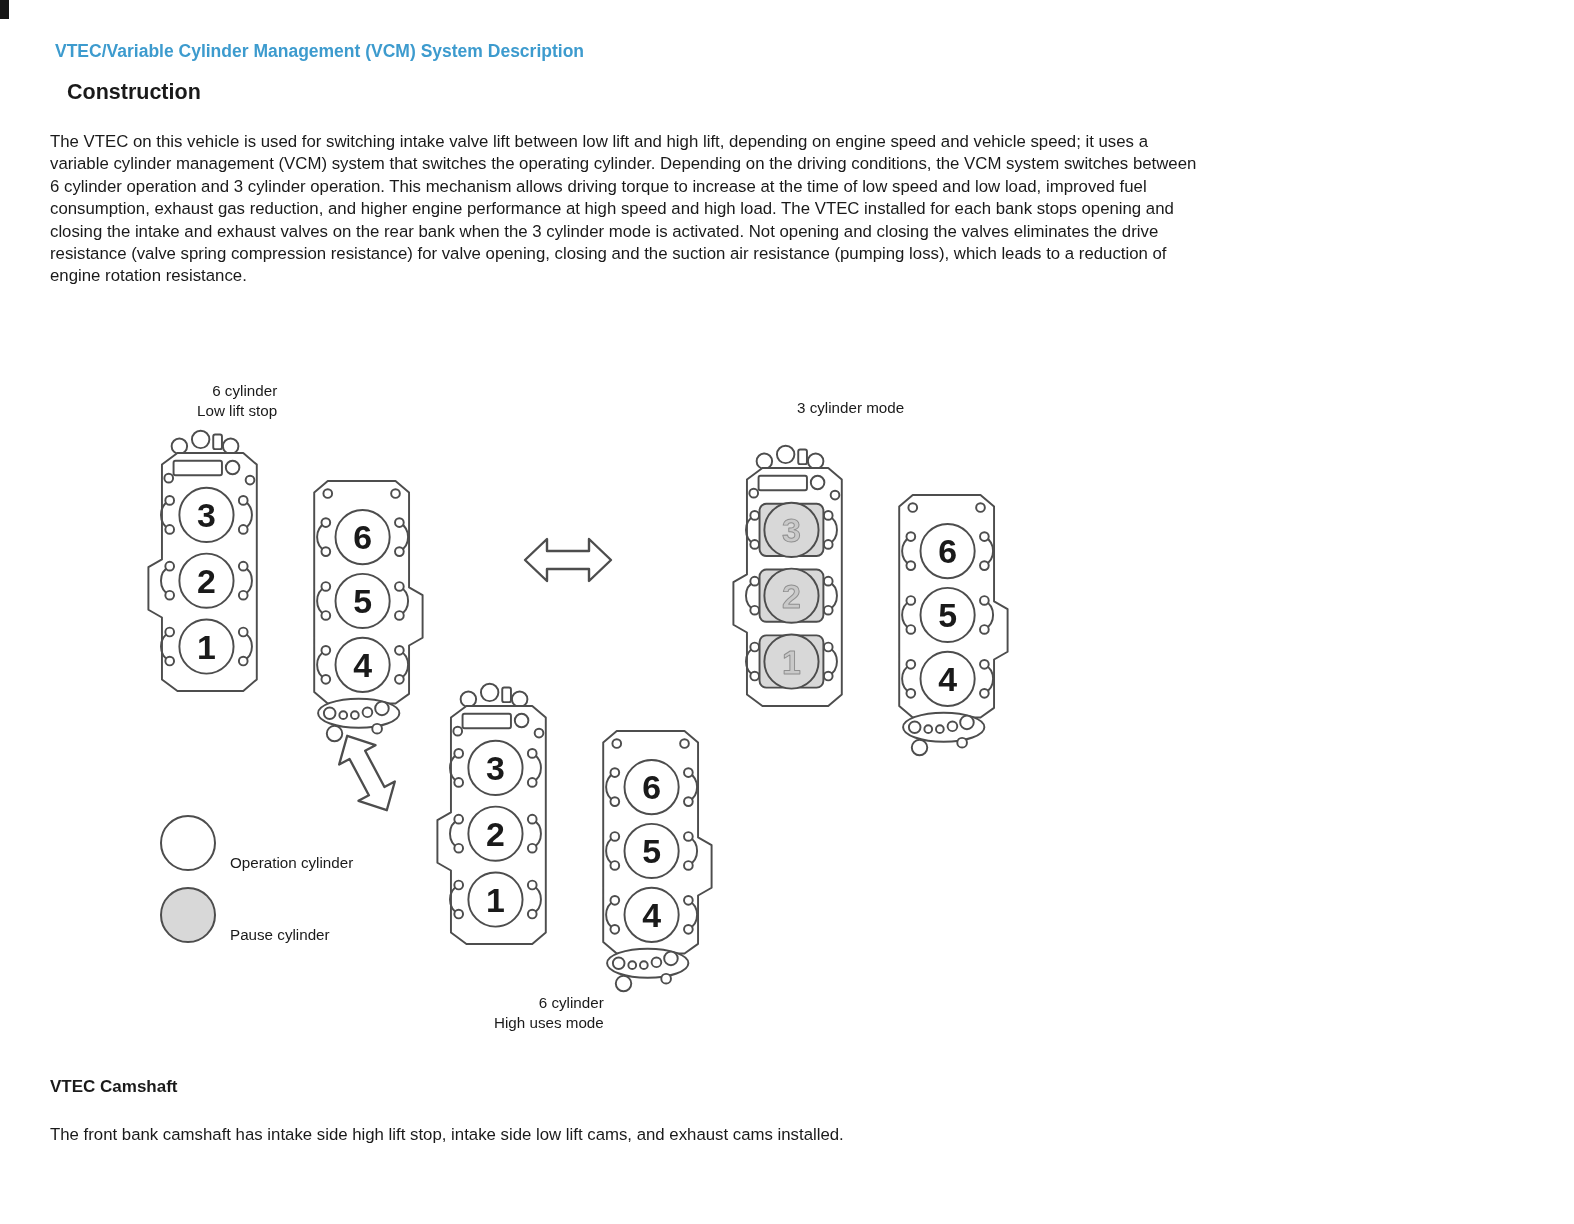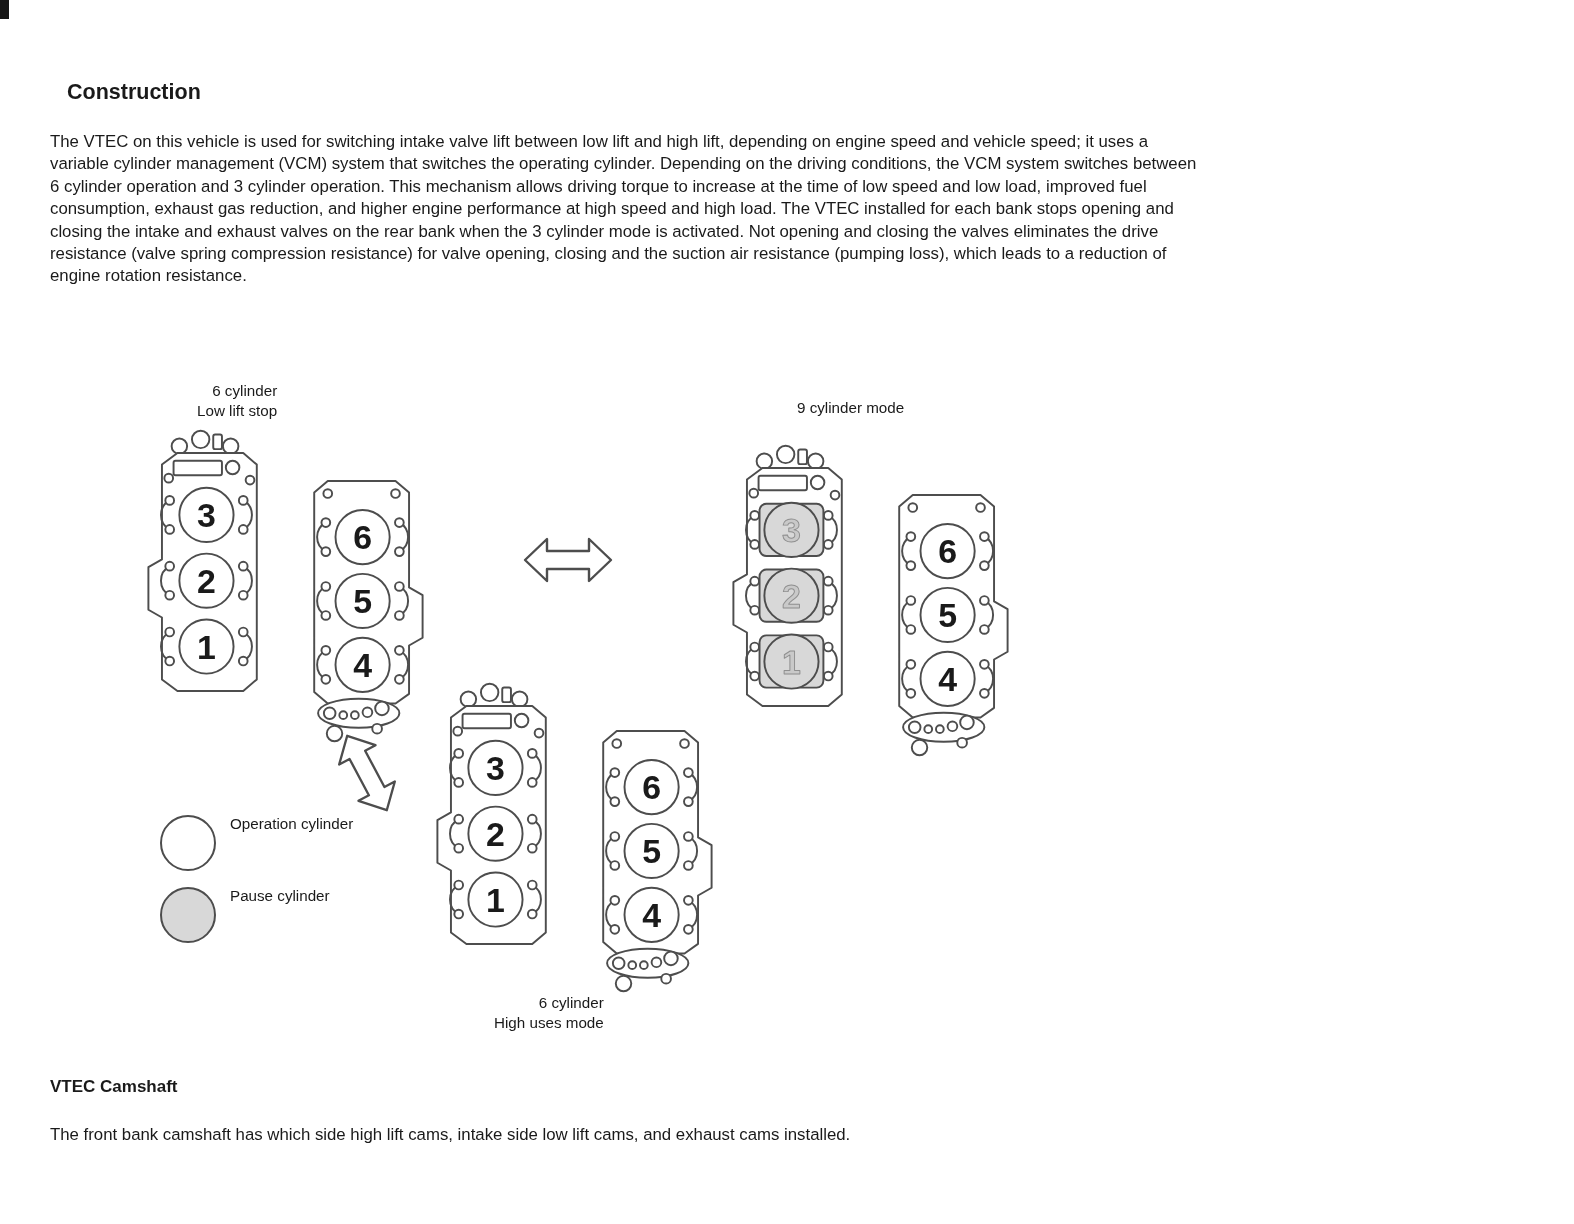--- a/index.html
+++ b/index.html
@@ -10,33 +10,34 @@
   }
   .corner-mark { position:absolute; left:0; top:0; width:9px; height:19px; background:#161616; }
   .doc-title { position:absolute; left:55px; top:41px; font-size:17.5px; font-weight:700; color:#3d9bce; }
   .section-heading { position:absolute; left:50px; top:80px; font-size:21.5px; font-weight:700;margin-left:17px; }
   .body-text { position:absolute; left:50px; top:131px; width:1148px; font-size:16.8px; line-height:22.4px; }
   .mode-label { position:absolute; font-size:15.2px; line-height:19.5px;text-align:right; }
   .bank { position:absolute; width:165px; height:300px; }
   .bank svg { width:100%; height:100%; display:block; overflow:visible; }
   .arrow { position:absolute; }
   .arrow svg { width:100%; height:100%; display:block; overflow:visible; }
-  .legend-row { position:absolute; display:flex; align-items:flex-start; gap:14px; }
+  .legend-row { position:absolute; display:flex; align-items:flex-end; gap:14px; }
   .legend-swatch { width:56px; height:56px; border-radius:50%; border:2.5px solid #4d4d4d; background:#fff; }
   .legend-label { font-size:15.2px; }
   .sub-heading { position:absolute; left:50px; top:1077px; font-size:17px; font-weight:700;text-align:right; }
   .camshaft-text { position:absolute; left:50px; top:1124px; width:1148px; font-size:16.8px; line-height:22.4px; }
 </style>
 </head>
 <body>
 
 <div class="page">
 
   <div class="corner-mark"></div>
 
+  <div class="doc-title" style="color: rgb(61, 155, 206);">VTEC/Variable Cylinder Management (VCM) System Description</div>
   <div class="section-heading">Construction</div>
   <div class="body-text">The VTEC on this vehicle is used for switching intake valve lift between low lift and high lift, depending on engine speed and vehicle speed; it uses a variable cylinder management (VCM) system that switches the operating cylinder. Depending on the driving conditions, the VCM system switches between 6 cylinder operation and 3 cylinder operation. This mechanism allows driving torque to increase at the time of low speed and low load, improved fuel consumption, exhaust gas reduction, and higher engine performance at high speed and high load. The VTEC installed for each bank stops opening and closing the intake and exhaust valves on the rear bank when the 3 cylinder mode is activated. Not opening and closing the valves eliminates the drive resistance (valve spring compression resistance) for valve opening, closing and the suction air resistance (pumping loss), which leads to a reduction of engine rotation resistance.</div>
 
   <div class="mode-label" style="left:197px;top:381px">
     <div>6 cylinder</div>
     <div>Low lift stop</div>
   </div>
   <div class="bank" style="left:123px;top:422px">
       <svg viewBox="0 0 170 310">
         <g stroke="#4d4d4d" stroke-width="2" fill="#ffffff" stroke-linejoin="round">
@@ -118,21 +119,21 @@
       </svg>
     </div>
 
   <div class="arrow" style="left:523px;top:534px;width:90px;height:52px">
     <svg viewBox="0 0 90 52">
       <path d="M2,26 L24,5 L24,17 L66,17 L66,5 L88,26 L66,47 L66,35 L24,35 L24,47 Z" fill="#ffffff" stroke="#4d4d4d" stroke-width="2.4" stroke-linejoin="round"></path>
     </svg>
   </div>
 
   <div class="mode-label" style="left:797px;top:398px">
-    <div>9 cylinder mode</div>
+    <div>3 cylinder mode</div>
   </div>
   <div class="bank" style="left:708px;top:437px">
       <svg viewBox="0 0 170 310">
         <g stroke="#4d4d4d" stroke-width="2" fill="#ffffff" stroke-linejoin="round">
           <circle cx="58" cy="25" r="8"></circle>
           <circle cx="80" cy="18" r="9"></circle>
           <rect x="93" y="13" width="9" height="15" rx="2"></rect>
           <circle cx="111" cy="25" r="8"></circle>
           <path d="M40,44 L56,32 L124,32 L138,44 L138,266 L124,278 L56,278 L40,266 L40,202 L26,194 L26,150 L40,142 Z"></path>
           <rect x="52" y="40" width="50" height="15" rx="2"></rect>
@@ -306,16 +307,16 @@
     <div class="legend-swatch" style="background: rgb(255, 255, 255);"></div>
     <div class="legend-label">Operation cylinder</div>
   </div>
   <div class="legend-row" style="left:160px;top:887px">
     <div class="legend-swatch pause" style="background: rgb(216, 216, 216);"></div>
     <div class="legend-label">Pause cylinder</div>
   </div>
 
   <div class="sub-heading">VTEC Camshaft</div>
   <div class="camshaft-text">
-    <div>The front bank camshaft has which side high lift cams, intake side low lift cams, and exhaust cams installed.</div>
+    <div>The front bank camshaft has intake side high lift stop, intake side low lift cams, and exhaust cams installed.</div>
   </div>
 
 </div>
 
 </body></html>

